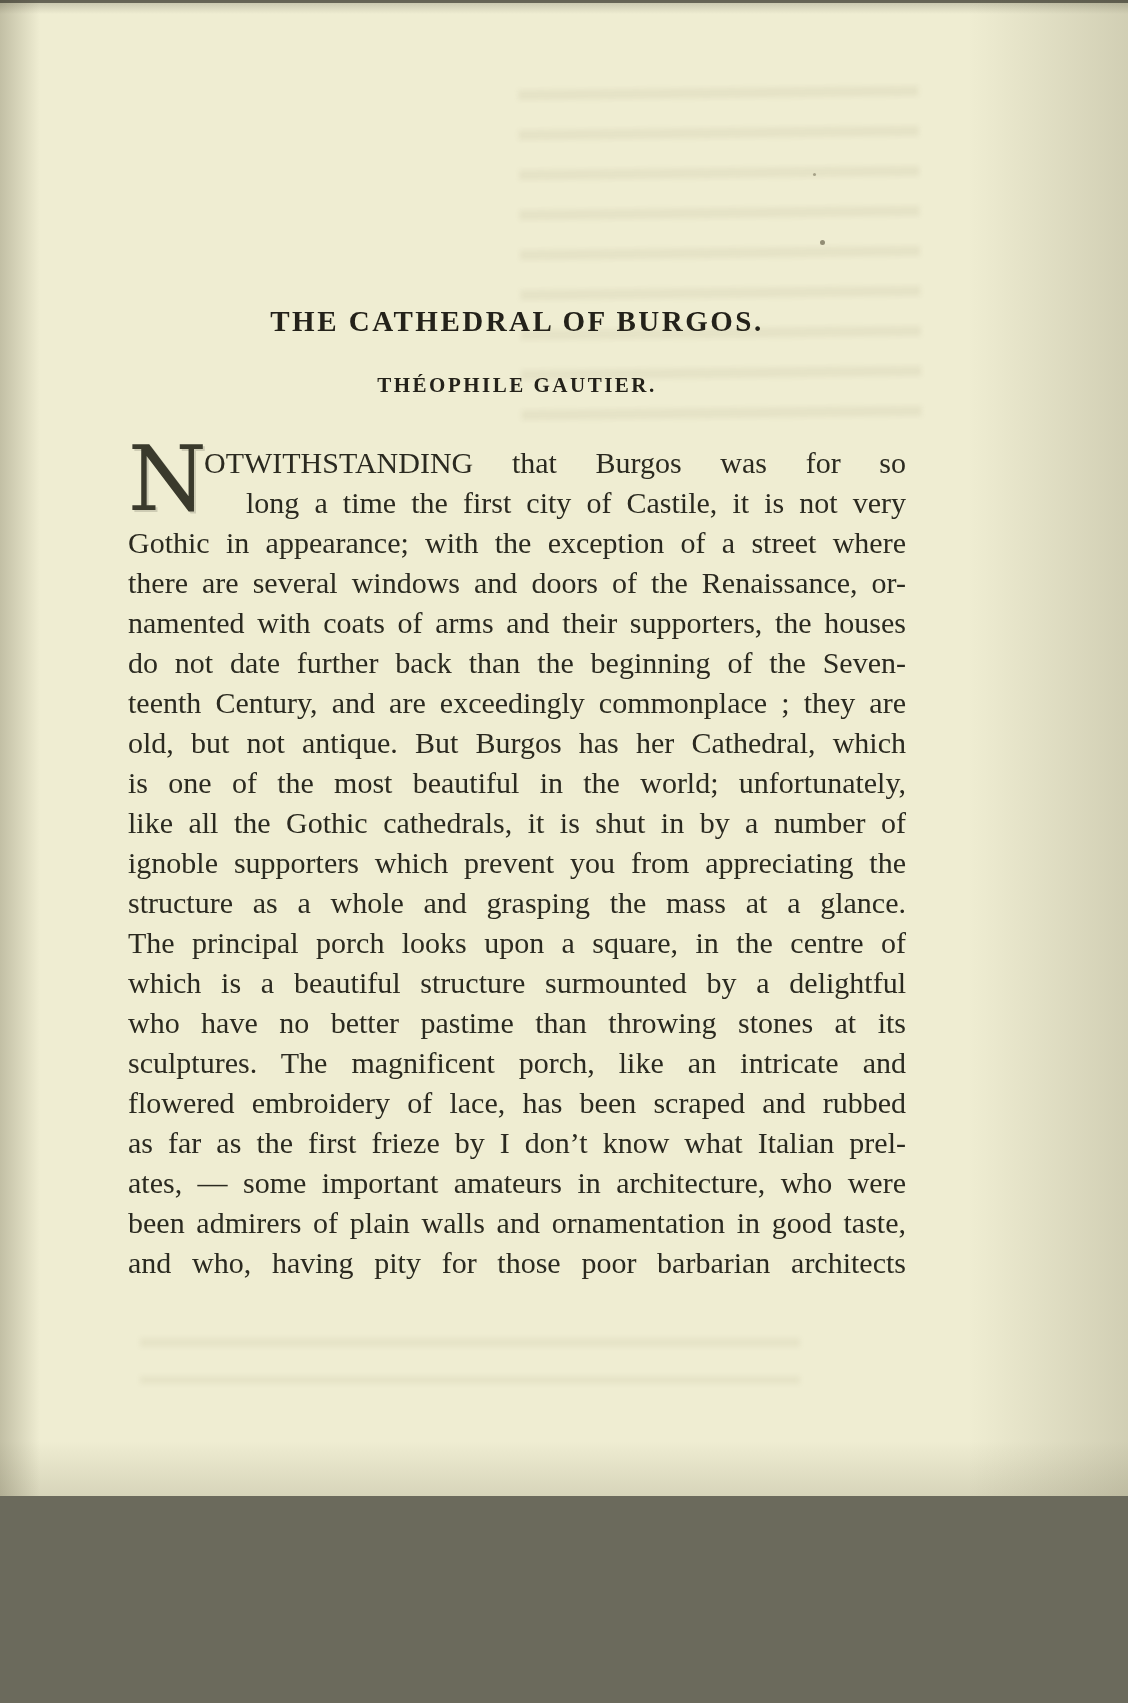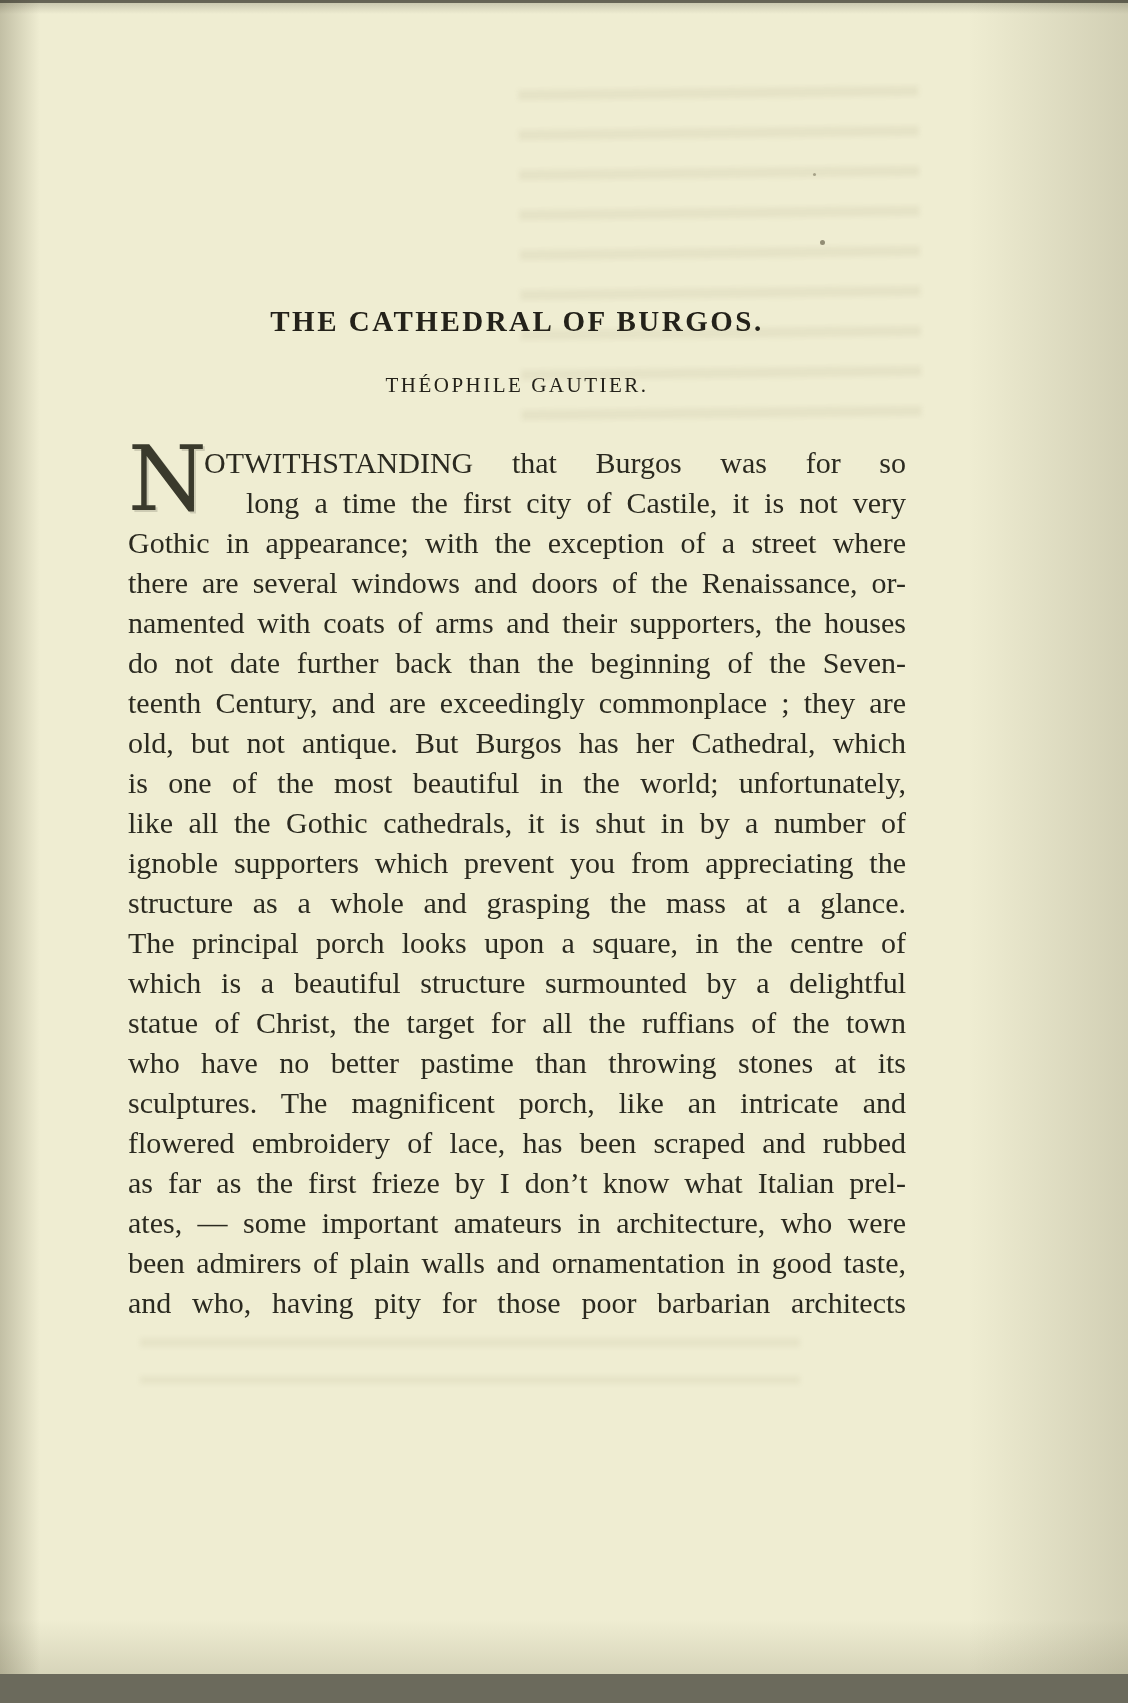--- a/index.html
+++ b/index.html
@@ -3,21 +3,21 @@
 <meta charset="utf-8">
 <style>
   :root{
     --paper:#efedd2;
     --ink:#2b2a20;
     --title-ink:#24221a;
   }
   html,body{margin:0;padding:0;background:#6b6a5c;}
   .page{
     position:relative;
-    width:1128px;height:1674px;
+    width:1128px;height:1496px;
     margin:0 auto;
     background-color:var(--paper);
     background-image:
       linear-gradient(90deg, rgba(90,85,60,.30), rgba(90,85,60,0) 40px),
       linear-gradient(270deg, rgba(90,85,60,.20), rgba(90,85,60,0) 160px),
       linear-gradient(0deg, rgba(90,85,60,.16), rgba(90,85,60,0) 55px),
       linear-gradient(180deg, rgba(70,68,52,.28), rgba(70,68,52,0) 14px);
     overflow:hidden;
     font-family:"Liberation Serif", serif;
   }
@@ -49,21 +49,21 @@
   }
   .title{
     margin:0;text-align:center;
     font-family:"Liberation Serif", serif;
     font-weight:bold;font-size:29px;line-height:36px;
     letter-spacing:2.5px;color:var(--title-ink);
   }
   .author{
     margin:33px 0 0 0;text-align:center;
     font-family:"Liberation Serif", serif;
-    font-weight:normal;font-size:21px;line-height:26px;
+    font-weight:bold;font-size:21px;line-height:26px;
     letter-spacing:2.5px;color:var(--title-ink);
   }
   .body-text{position:relative;margin-top:45px;}
   .drop-cap{
     position:absolute;left:0;top:0;
     font-family:"DejaVu Serif", serif;
     font-size:90px;line-height:72px;
     color:#3a3a2c;
     text-shadow:2px 2px 0 rgba(58,58,44,.18);
   }
@@ -100,21 +100,20 @@
           <div class="line"><span>namented with coats of arms and their supporters, the houses</span></div>
           <div class="line"><span>do not date further back than the beginning of the Seven-</span></div>
           <div class="line"><span>teenth Century, and are exceedingly commonplace ; they are</span></div>
           <div class="line"><span>old, but not antique. But Burgos has her Cathedral, which</span></div>
           <div class="line"><span>is one of the most beautiful in the world; unfortunately,</span></div>
           <div class="line"><span>like all the Gothic cathedrals, it is shut in by a number of</span></div>
           <div class="line"><span>ignoble supporters which prevent you from appreciating the</span></div>
           <div class="line"><span>structure as a whole and grasping the mass at a glance.</span></div>
           <div class="line"><span>The principal porch looks upon a square, in the centre of</span></div>
           <div class="line"><span>which is a beautiful structure surmounted by a delightful</span></div>
-          <div class="line"><span>statue of Christ, the target for all the ruffians of the town</span></div>
           <div class="line"><span>who have no better pastime than throwing stones at its</span></div>
           <div class="line"><span>sculptures. The magnificent porch, like an intricate and</span></div>
           <div class="line"><span>flowered embroidery of lace, has been scraped and rubbed</span></div>
           <div class="line"><span>as far as the first frieze by I don’t know what Italian prel-</span></div>
           <div class="line"><span>ates, — some important amateurs in architecture, who were</span></div>
           <div class="line"><span>been admirers of plain walls and ornamentation in </span><span class="italic">good taste</span><span>,</span></div>
           <div class="line"><span>and who, having pity for those poor barbarian architects</span></div>
         </div>
     </div>
   </div>

